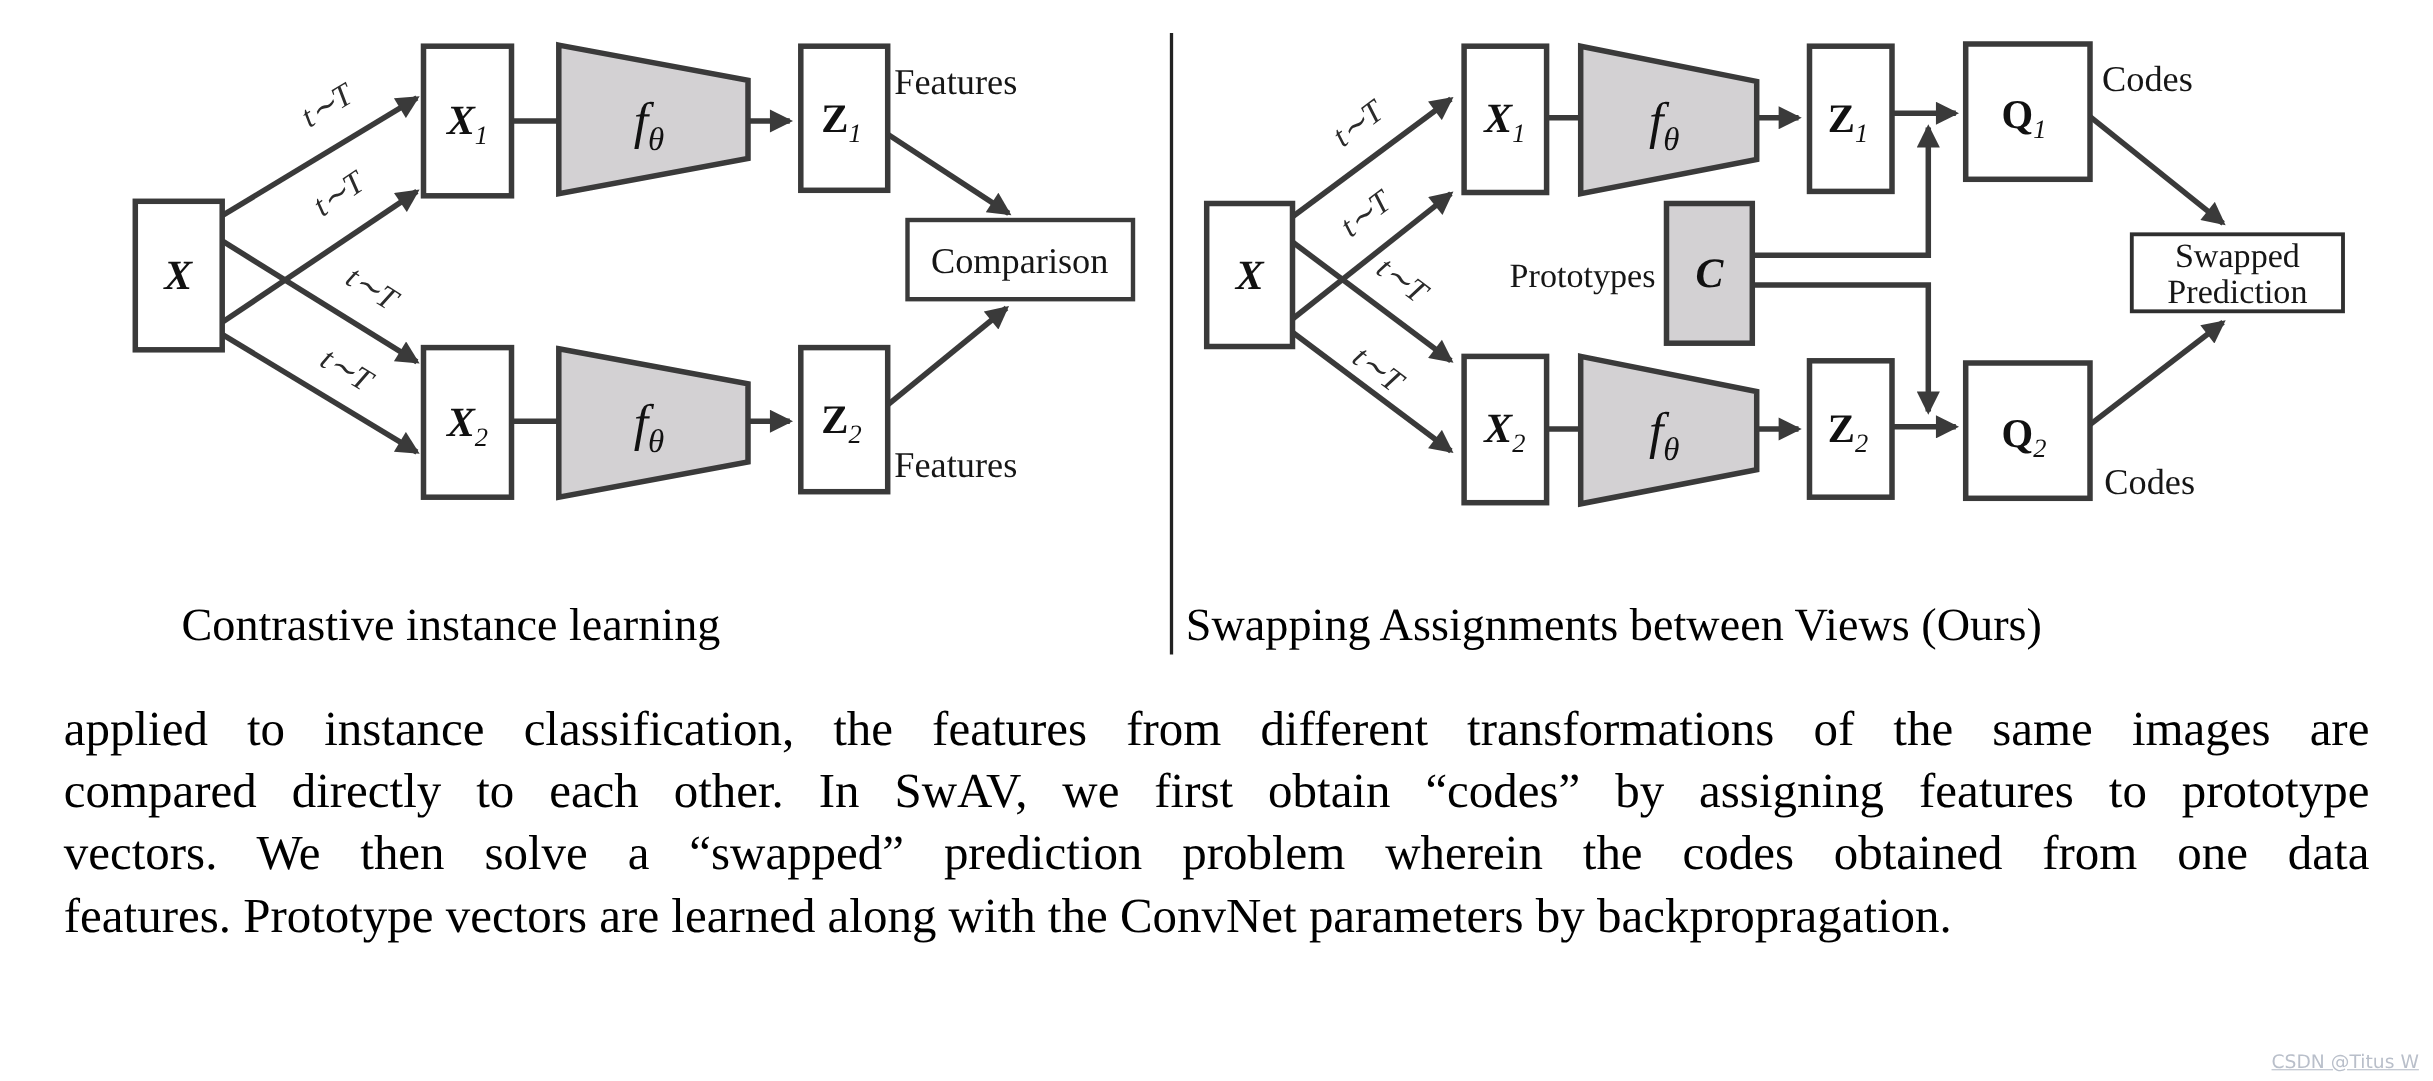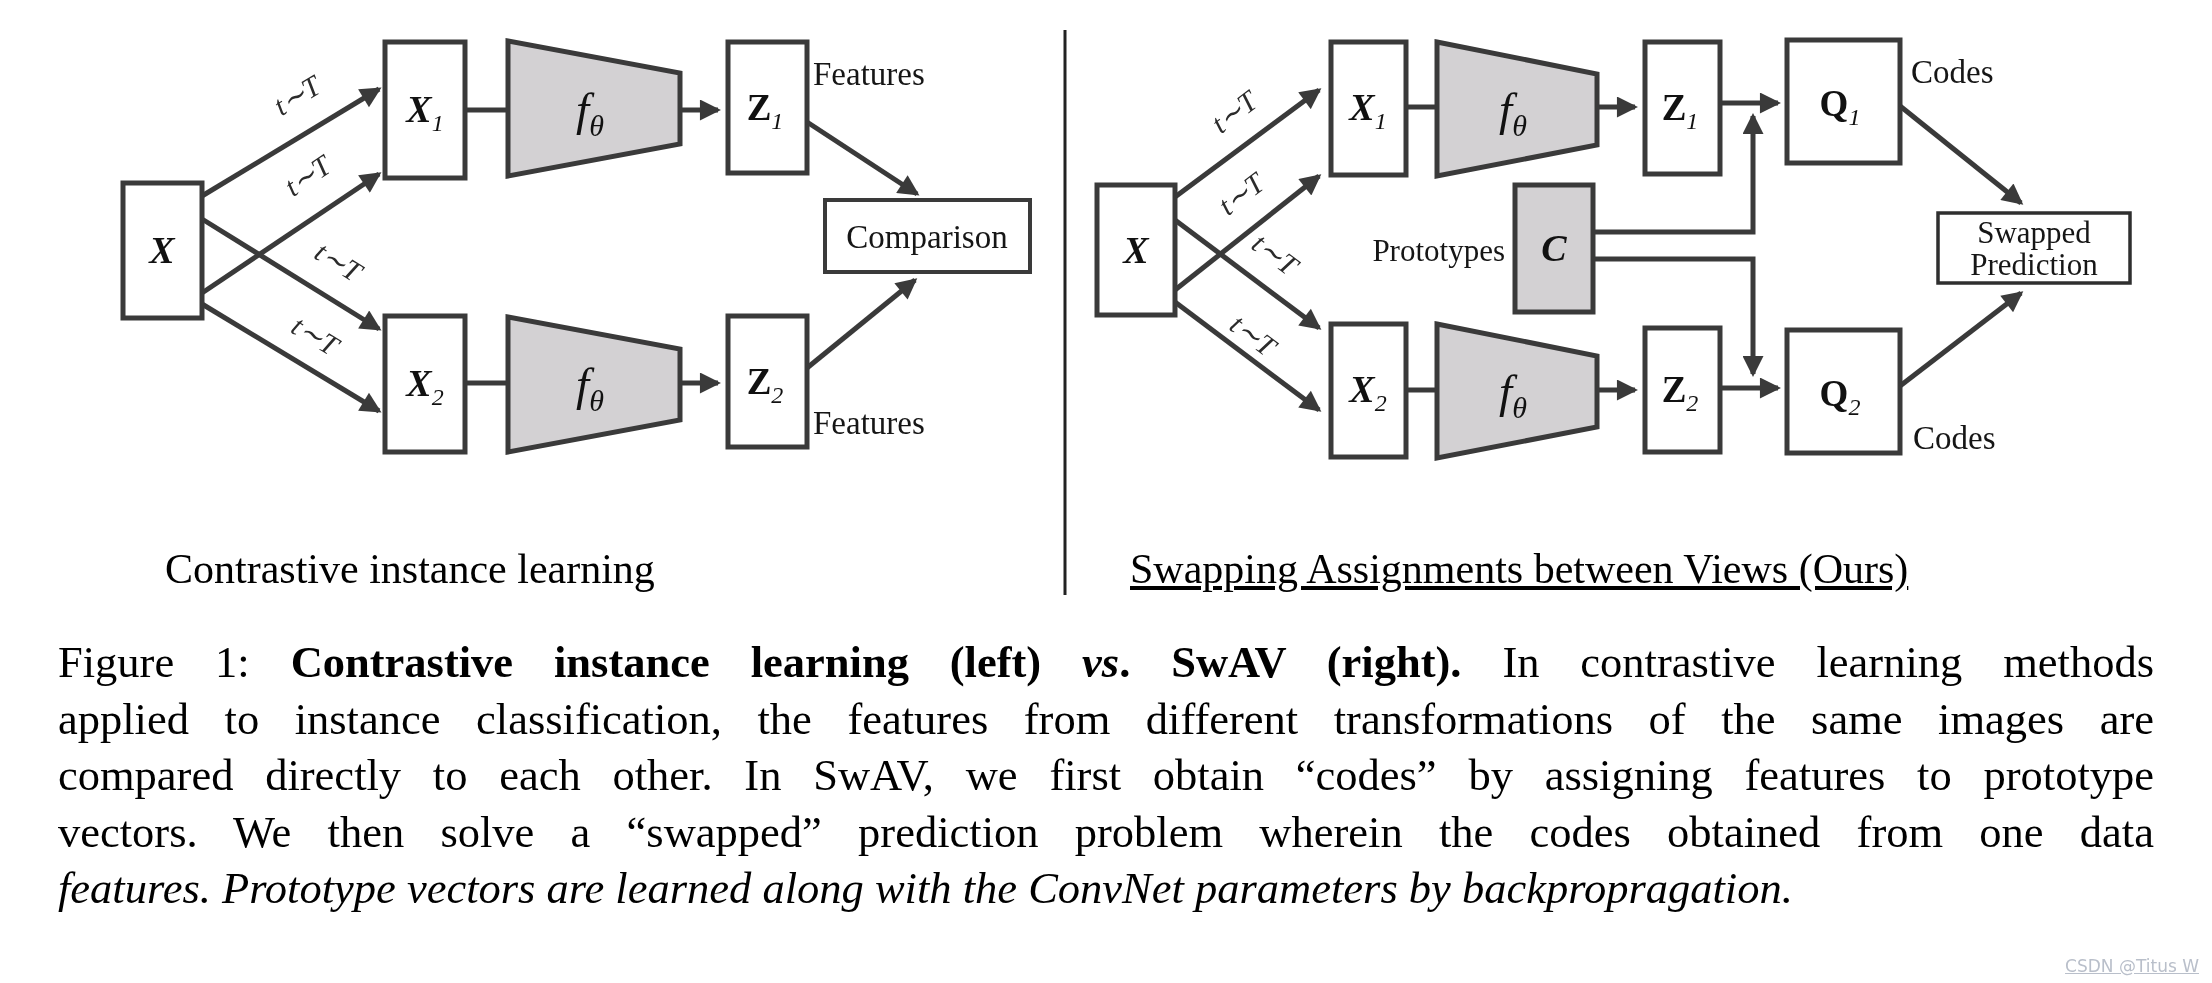--- a/index.html
+++ b/index.html
@@ -20,24 +20,24 @@
   .sub{font:italic 24px "Liberation Serif",serif;}
   .fenc{font:italic 47px "Liberation Serif",serif;}
   .fsub{font:italic 30px "Liberation Serif",serif;}
   .plain{font:33px "Liberation Serif",serif;fill:#161616;}
   .plain-sm{font:31px "Liberation Serif",serif;fill:#161616;}
   .tT{font:italic 29px "Liberation Serif",serif;fill:#2b2b2b;}
 
   
   .subtitle{position:absolute;top:544px;font-size:42px;line-height:50px;text-align:left;color:#000;}
   .subtitle-left{left:165px;width:860px;}
-  .subtitle-right{left:1130px;width:1025px;text-decoration:underline;}
+  .subtitle-right{left:1078px;width:1025px;}
   .caption{position:absolute;left:58px;top:634px;width:2096px;font-size:44.5px;line-height:56.5px;color:#000;}
   .cap-line{text-align:justify;text-align-last:justify;white-space:normal;}
-  .cap-last{text-align:justify;text-align-last:left;font-style:italic;}
+  .cap-last{text-align:justify;text-align-last:left;}
   .b{font-weight:bold;}
   .bi{font-weight:bold;font-style:italic;}
   .watermark{position:absolute;right:13px;top:956px;font-family:"DejaVu Sans",sans-serif;
              font-size:17px;color:#b9bfca;text-decoration:underline;}
 </style>
 </head>
 <body>
 
 <div class="page">
 
@@ -166,21 +166,20 @@
       <rect class="box-thin2" x="1938" y="213" width="192" height="70"></rect>
       <text class="plain-sm" x="2034" y="243" text-anchor="middle">Swapped</text>
       <text class="plain-sm" x="2034" y="275" text-anchor="middle">Prediction</text>
     </g>
   </svg>
 
   <div class="subtitle subtitle-left">Contrastive instance learning</div>
   <div class="subtitle subtitle-right">Swapping Assignments between Views (Ours)</div>
 
   <div class="caption">
-    <div class="cap-line"><span>Figure 1: </span><span class="b">Contrastive instance learning (left) </span><span class="bi">vs</span><span class="b">. </span><span class="b">SwAV (right).</span><span> In contrastive learning methods</span></div>
     <div class="cap-line">applied to instance classification, the features from different transformations of the same images are</div>
     <div class="cap-line">compared directly to each other. In SwAV, we first obtain “codes” by assigning features to prototype</div>
     <div class="cap-line">vectors. We then solve a “swapped” prediction problem wherein the codes obtained from one data</div>
     <div class="cap-last">features. Prototype vectors are learned along with the ConvNet parameters by backpropragation.</div>
   </div>
 
   <div class="watermark">CSDN @Titus W</div>
 </div>
 
 </body></html>

